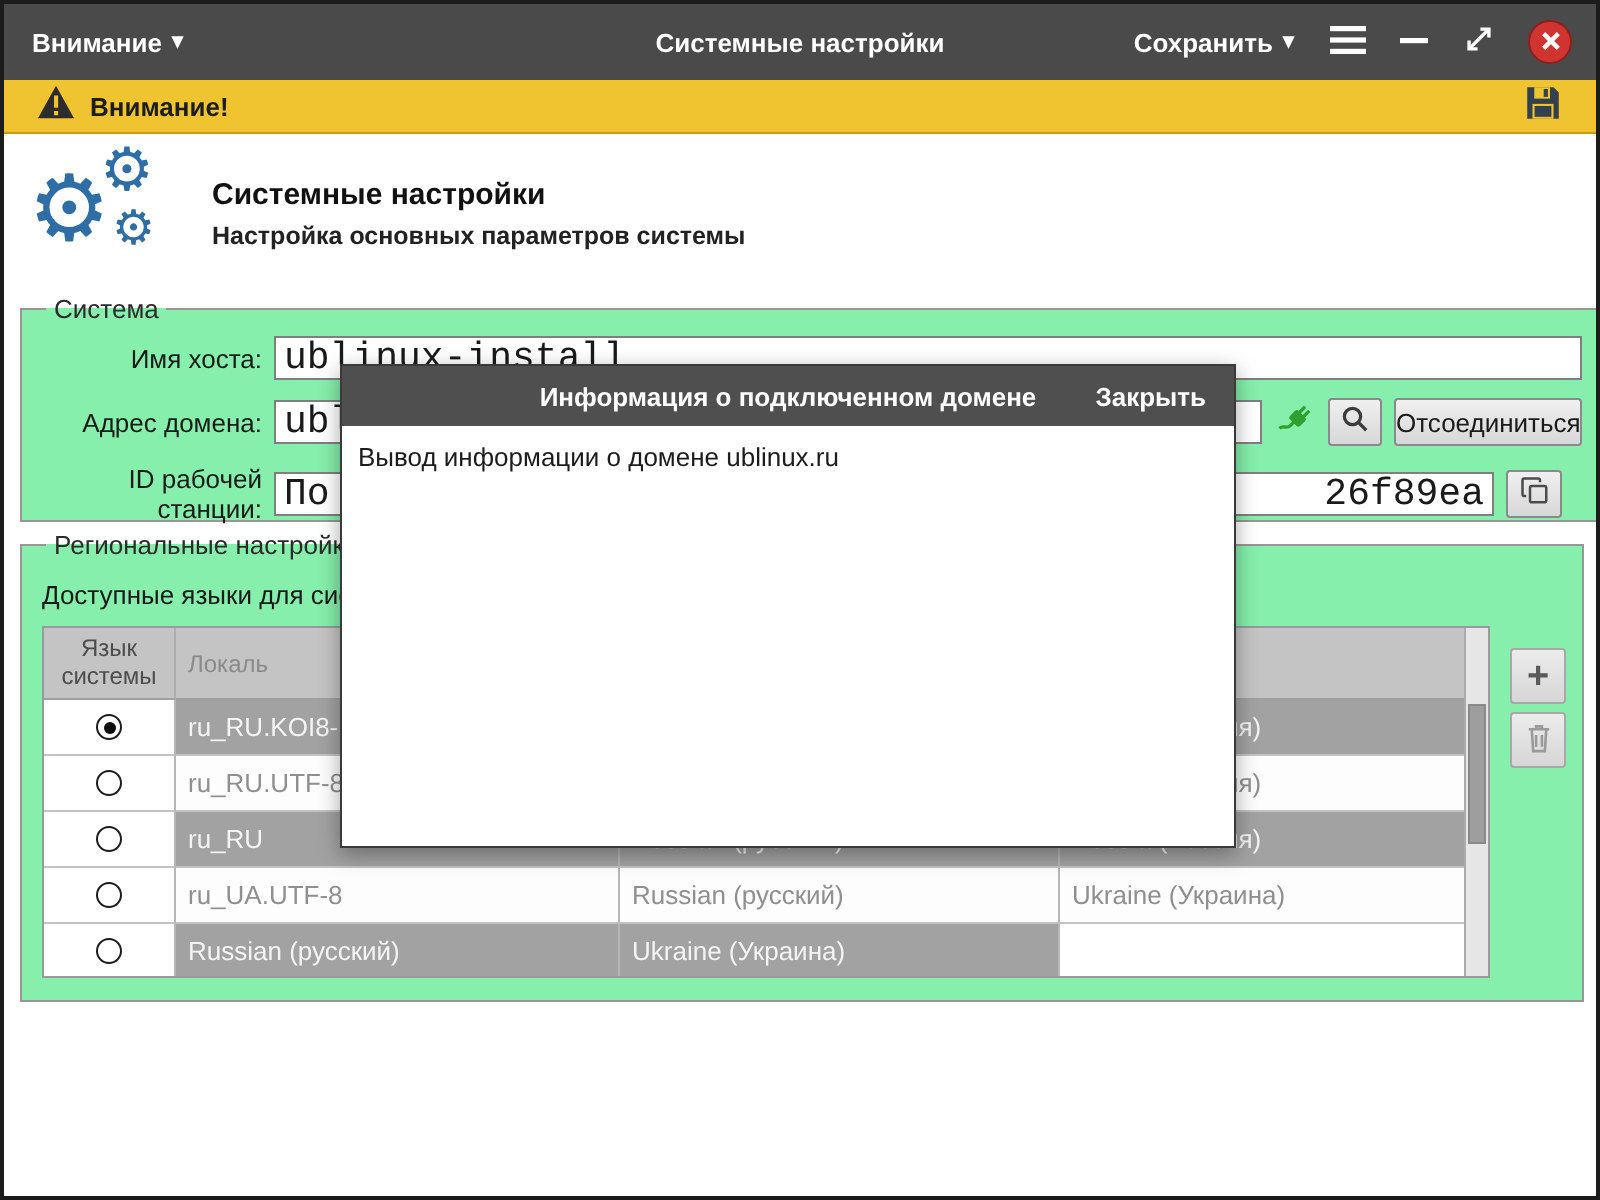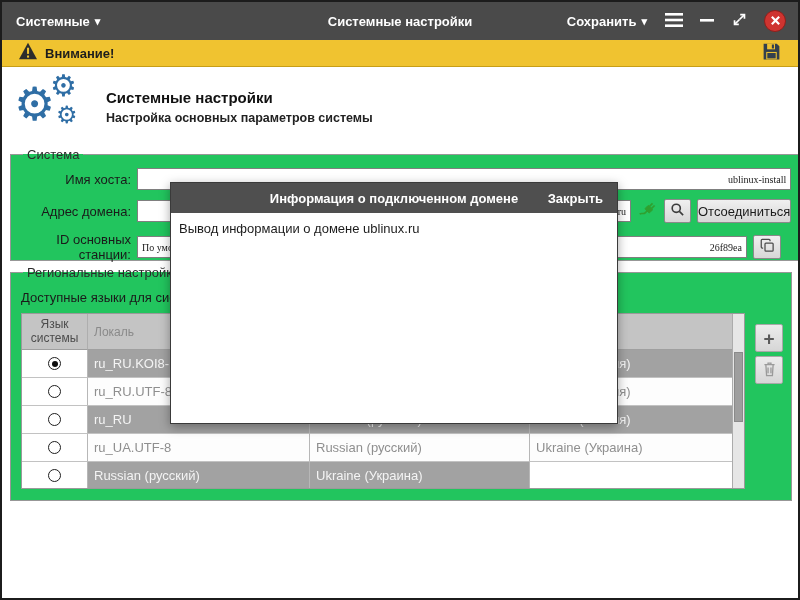--- a/index.html
+++ b/index.html
@@ -52,31 +52,31 @@
   .gears { position:absolute; left:12px; top:2px; width:86px; height:62px; color:var(--accent-blue,#2f6ea5); }
   .gear { position:absolute; line-height:1; }
   .gear.big   { font-size:46px; left:0;  top:8px; }
   .gear.med   { font-size:30px; left:36px; top:-2px; }
   .gear.small { font-size:24px; left:42px; top:30px; }
   .hd-title   { position:absolute; left:104px; top:18px; font-size:15px; font-weight:bold; color:#111; }
   .hd-subtitle{ position:absolute; left:104px; top:40px; font-size:12.5px; font-weight:bold; color:#222; }
 
   fieldset {
     position:absolute; left:8px; width:782px;
-    border:1px solid #979797; padding:6px 8px 6px 8px; background:#22c55e;
+    border:1px solid #979797; padding:6px 8px 6px 8px; background:#86efac;
   }
   legend { font-size:13px; color:#2b2b2b; padding:0 4px; margin-left:4px; }
   .fs-system { top:80px; height:114px; }
   .fs-regional { top:198px; height:236px; }
 
   .frow { display:flex; align-items:center; margin-bottom:9px; }
   .flabel { width:112px; text-align:right; font-size:13px; color:#1a1a1a; flex:none; margin-right:6px; }
   .text-input {
     height:22px; border:1px solid #7f7f7f; background:#fff; color:#1a1a1a;
-    font-size:10px; font-family:Liberation Serif, serif; padding:0 4px;text-align:right;
+    font-size:19px; font-family:Liberation Mono, monospace; padding:0 4px;
   }
   .grow { flex:1; }
   .id-input { display:flex; align-items:center; justify-content:space-between; width:610px; flex:none; }
   .domain-input { width:494px; flex:none; }
 
   .sq-btn {
     height:24px; background:linear-gradient(#f0f0f0,#d7d7d7);
     border:1px solid #8a8a8a; border-radius:2px; cursor:pointer;
     display:flex; align-items:center; justify-content:center; font-family:inherit;
   }
@@ -146,21 +146,21 @@
   }
   .modal-body { padding:8px; font-size:13px; color:#1c1c1c; }
 </style>
 </head>
 <body>
 
 <div class="window">
 
   <div class="titlebar">
     <button class="tb-btn">
-      <span>Системные</span>
+      <span>Внимание</span>
       <span class="caret">▾</span>
     </button>
     <div class="tb-title">Системные настройки</div>
     <div class="tb-right">
       <button class="tb-btn">
         <span>Сохранить</span>
         <span class="caret">▾</span>
       </button>
       <button class="icon-btn">
         <span>
@@ -260,21 +260,21 @@
             <svg width="15" height="15" viewBox="0 0 24 24" fill="none" stroke="#3c3c3c" stroke-width="2.6">
                 <circle cx="10" cy="10" r="6.5"></circle>
                 <path d="M15 15l6 6"></path>
               </svg>
           </span>
         </button>
         <button class="sq-btn disconnect-btn">Отсоединиться</button>
       </div>
 
       <div class="frow">
-        <span class="flabel">ID основных станции:</span>
+        <span class="flabel">ID рабочей станции:</span>
         <div class="text-input id-input">
           <span>По умолчанию</span>
           <span>26f89ea</span>
         </div>
         <button class="sq-btn copy-btn">
           <span>
             <svg width="15" height="15" viewBox="0 0 24 24" fill="none" stroke="#4b4b4b" stroke-width="2">
                 <rect x="8" y="8" width="13" height="13" rx="1.5"></rect>
                 <path d="M5 16H3.5A1.5 1.5 0 0 1 2 14.5v-11A1.5 1.5 0 0 1 3.5 2h11A1.5 1.5 0 0 1 16 3.5V5"></path>
               </svg>

